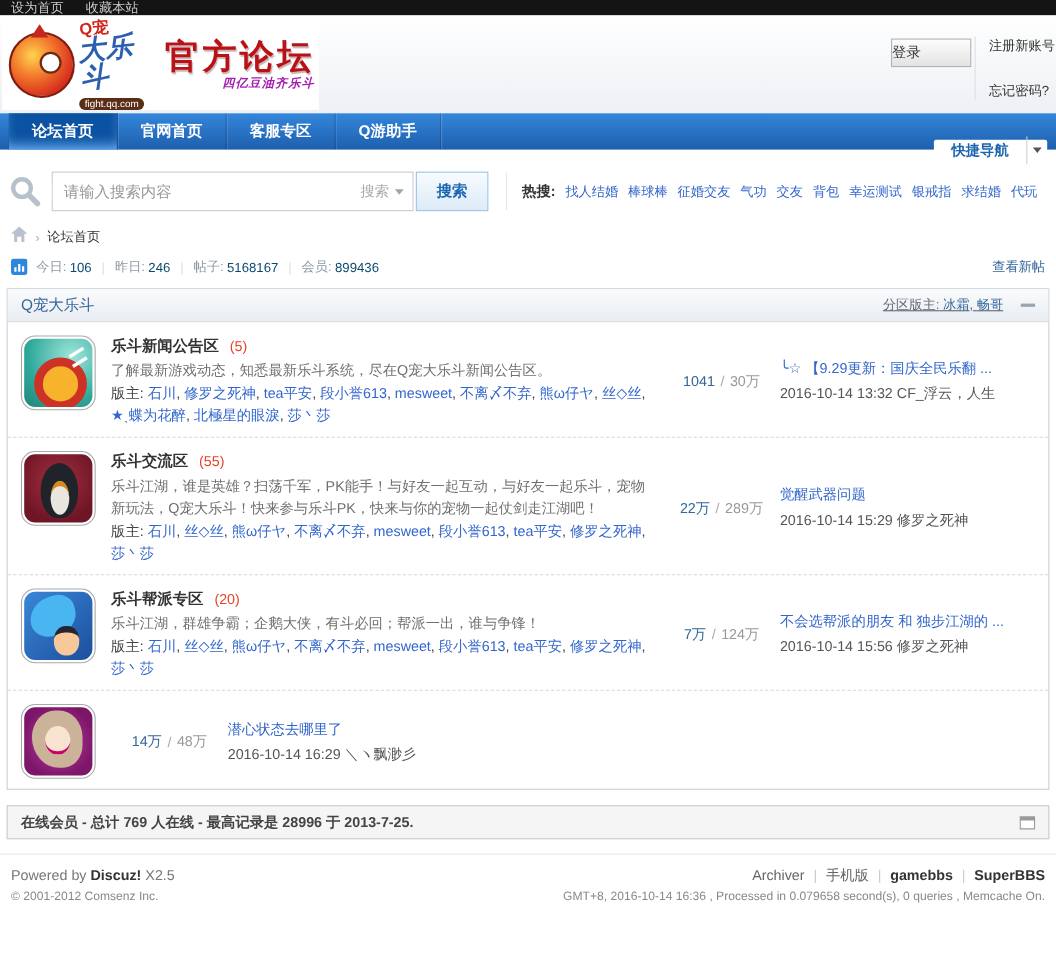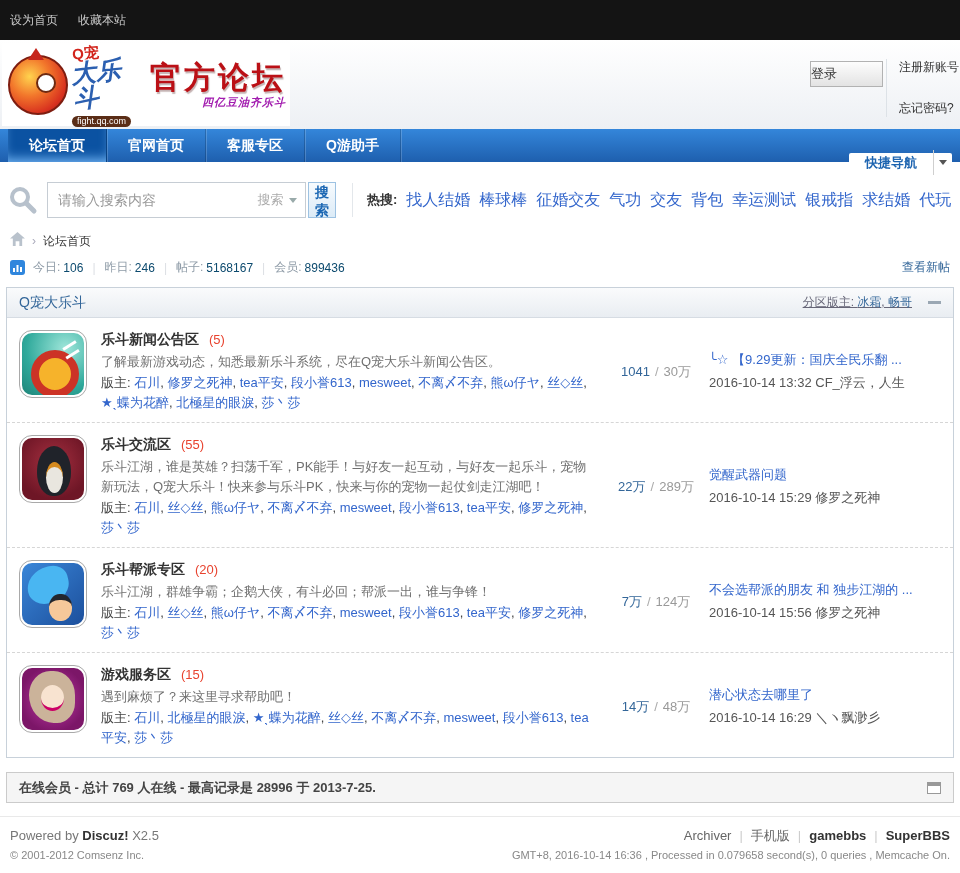--- a/index.html
+++ b/index.html
@@ -4,21 +4,21 @@
 <style>
   * { box-sizing: border-box; }
   html,body { margin:0; padding:0; }
   body {
     width:960px; height:873px; overflow:hidden; background:#fff;
     font-family:"Liberation Sans","DejaVu Sans",sans-serif; position:relative;
   }
   a { text-decoration:none; cursor:pointer; }
 
   
-  .topbar { height:40px; background:#141414; display:flex; align-items:center; padding:0 10px; gap:20px; }
+  .topbar { height:14px; background:#141414; display:flex; align-items:center; padding:0 10px; gap:20px; }
   .topbar a { color:#c9c9c9; font-size:12px; }
 
   
   .header { height:89px; background:linear-gradient(#ffffff,#edf0f4); position:relative; }
   .logo-block { position:absolute; left:2px; top:3px; width:288px; height:83px; background:#fff;
     display:flex; align-items:center; }
   .mascot { width:60px; height:60px; border-radius:50%; margin-left:6px; flex:none; position:relative;
     background:radial-gradient(circle at 35% 35%, #ffd34e 0%, #f2762b 38%, #d8321f 72%, #9e1412 100%);
     border:2px solid #7e1d10; }
   .mascot::before { content:""; position:absolute; left:26px; top:16px; width:16px; height:16px;
@@ -65,21 +65,21 @@
   .search-input::placeholder { color:#999; }
   .search-scope { width:56px; height:100%; display:flex; align-items:center; justify-content:center; gap:5px;
     font-size:13px; color:#a9a9a9; cursor:pointer; }
   .search-scope .caret-down { border-top-color:#9aa; }
   .search-btn { width:68px; height:36px; margin-left:2px; background:linear-gradient(#f7fbfe,#dcebf7);
     border:1px solid #9dc2e2; color:#1a66b3; font-weight:bold; font-size:14px; cursor:pointer;
     font-family:inherit; }
   .hot { margin-left:16px; padding-left:14px; border-left:1px solid #e3e7eb; height:34px;
     display:flex; align-items:center; white-space:nowrap; }
   .hot-label { font-size:13px; font-weight:bold; color:#333; margin-right:9px; }
-  .hot .hot-link { color:#3366cc; font-size:16px; margin-right:9px; }
+  .hot .hot-link { color:#3366cc; font-size:12px; margin-right:9px; }
 
   
   .crumb { display:flex; align-items:center; gap:7px; padding:6px 10px 4px; }
   .crumb-sep { color:#aab; font-size:12px; }
   .crumb-cur { color:#333; font-size:12px; }
   .stats { display:flex; align-items:center; padding:5px 10px 9px; font-size:12px; }
   .stats-icon { flex:none; margin-right:8px; display:flex; }
   .s-label { color:#8d9aa6; }
   .s-num { color:#0c4a6e; margin-left:3px;text-align:right; }
   .s-sep { color:#dcdfe3; margin:0 9px; }
@@ -344,31 +344,20 @@
         <span>2016-10-14 15:56</span>
         <a class="f-last-user">修罗之死神</a>
       </span>
     </div>
   </div>
 
   <div class="forum-row">
     <div class="f-iconwrap">
       <div class="f-icon fi-3"></div>
     </div>
-    <div class="f-main">
-      <div class="f-title-line">
-        <a class="f-name">游戏服务区</a>
-        <span class="f-count">(15)</span>
-      </div>
-      <div class="f-desc">遇到麻烦了？来这里寻求帮助吧！</div>
-      <div class="f-mods">
-        <span class="f-mods-label">版主:</span>
-        <span class="f-mods-list"><a class="mod-link">石川</a>, <a class="mod-link">北極星的眼淚</a>, <a class="mod-link">★ˎ蝶为花醉</a>, <a class="mod-link">丝◇丝</a>, <a class="mod-link">不离〆不弃</a>, <a class="mod-link">mesweet</a>, <a class="mod-link">段小誉613</a>, <a class="mod-link">tea平安</a>, <a class="mod-link">莎丶莎</a></span>
-      </div>
-    </div>
     <div class="f-stats">
       <span class="f-threads">14万</span>
       <span class="f-sep">/</span>
       <span class="f-posts">48万</span>
     </div>
     <div class="f-last">
       <a class="f-last-title">潜心状态去哪里了</a>
       <span class="f-last-meta">
         <span>2016-10-14 16:29</span>
         <a class="f-last-user">＼ヽ飘渺彡</a>

